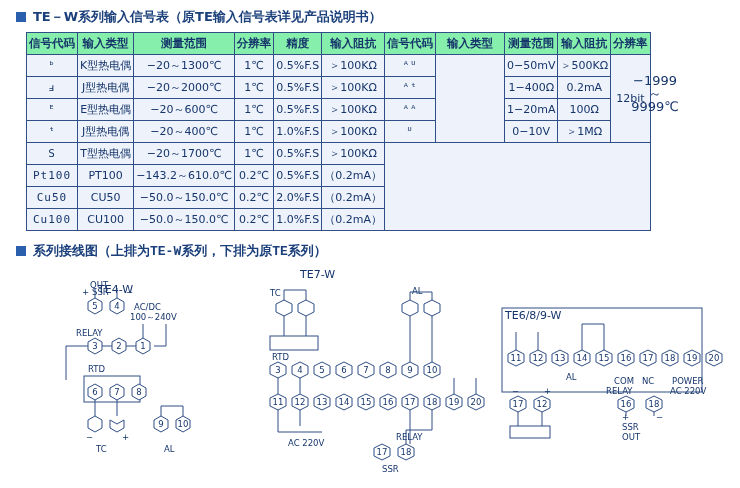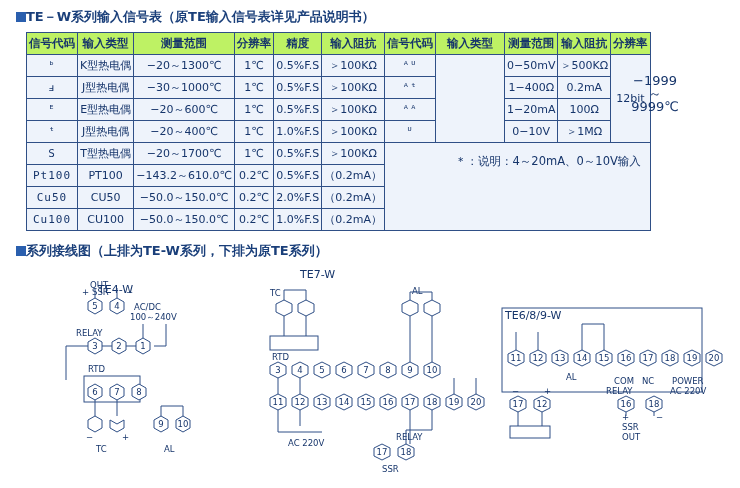--- a/index.html
+++ b/index.html
@@ -5,45 +5,45 @@
   html,body{margin:0;padding:0;}
   body{
     width:740px;height:488px;
     background:#ffffff;
     font-family:"DejaVu Sans","Liberation Sans",sans-serif;
     font-size:11px;color:#1b3a6b;
     overflow:hidden;
     position:relative;
   }
   .section-head{
-    display:flex;align-items:center;
+    display:flex;align-items:center;gap:7px;
     font-size:13px;font-weight:bold;color:#1a3f7a;
   }
   .sq{width:10px;height:10px;background:#2a5fae;display:inline-block;}
   #head1{position:absolute;left:16px;top:8px;}
-  #head2{position:absolute;left:16px;top:242px;}
+  #head2{position:absolute;left:16px;top:242px;font-family:Liberation Mono, monospace;}
 
   
   table.sig{
     position:absolute;left:26px;top:32px;
     border-collapse:collapse;
     background:#eef3fb;
   }
   table.sig td,table.sig th{
     border:1px solid #2f4f86;
     text-align:center;
     font-size:11px;
     color:#16356b;
     padding:1px 2px;
     white-space:nowrap;
     font-weight:normal;
     height:19px;
   }
   table.sig thead td{
-    background:#bef264;
+    background:#86efac;
     font-weight:bold;
     font-size:11.5px;
   }
   .lcd{
     font-family:"DejaVu Sans Mono","Liberation Mono",monospace;
     letter-spacing:1px;
     font-size:11px;
   }
   .note{
     position:absolute;left:455px;top:150px;
@@ -99,21 +99,21 @@
       <td>＞100KΩ</td>
       <td class="lcd">ᴬᵁ</td>
       <td rowspan="4" style="width:64px"></td>
       <td>0−50mV</td>
       <td>＞500KΩ</td>
       <td rowspan="4">12bit</td>
     </tr>
     <tr>
       <td class="lcd">ⅎ</td>
       <td>J型热电偶</td>
-      <td>−30～1000℃</td>
+      <td>−20～2000℃</td>
       <td>1℃</td>
       <td>0.5%F.S</td>
       <td>＞100KΩ</td>
       <td class="lcd">ᴬᵗ</td>
       <td>1−400Ω</td>
       <td>0.2mA</td>
     </tr>
     <tr>
       <td class="lcd">ᴱ</td>
       <td>E型热电偶</td>
@@ -168,21 +168,20 @@
       <td>0.2℃</td>
       <td>1.0%F.S</td>
       <td>（0.2mA）</td>
     </tr>
   </tbody>
 </table>
 
 <div style="position:absolute;left:612px;top:74px;width:56px;text-align:center;font-size:13px;line-height:13px;color:#16356b;margin-left:15px;">−1999<br>～9999℃</div>
 
 <div class="note">
-  <span>＊：说明：4～20mA、0～10V输入</span>
 </div>
 
 <div class="section-head" id="head2">
   <span class="sq"></span>
   <span>系列接线图（上排为TE-W系列，下排为原TE系列）</span>
 </div>
 
 <div class="diagram-title" id="t1">TE4-W</div>
 <div class="diagram-title" id="t2">TE7-W</div>
 <div class="diagram-title" id="t3">TE6/8/9-W</div>

